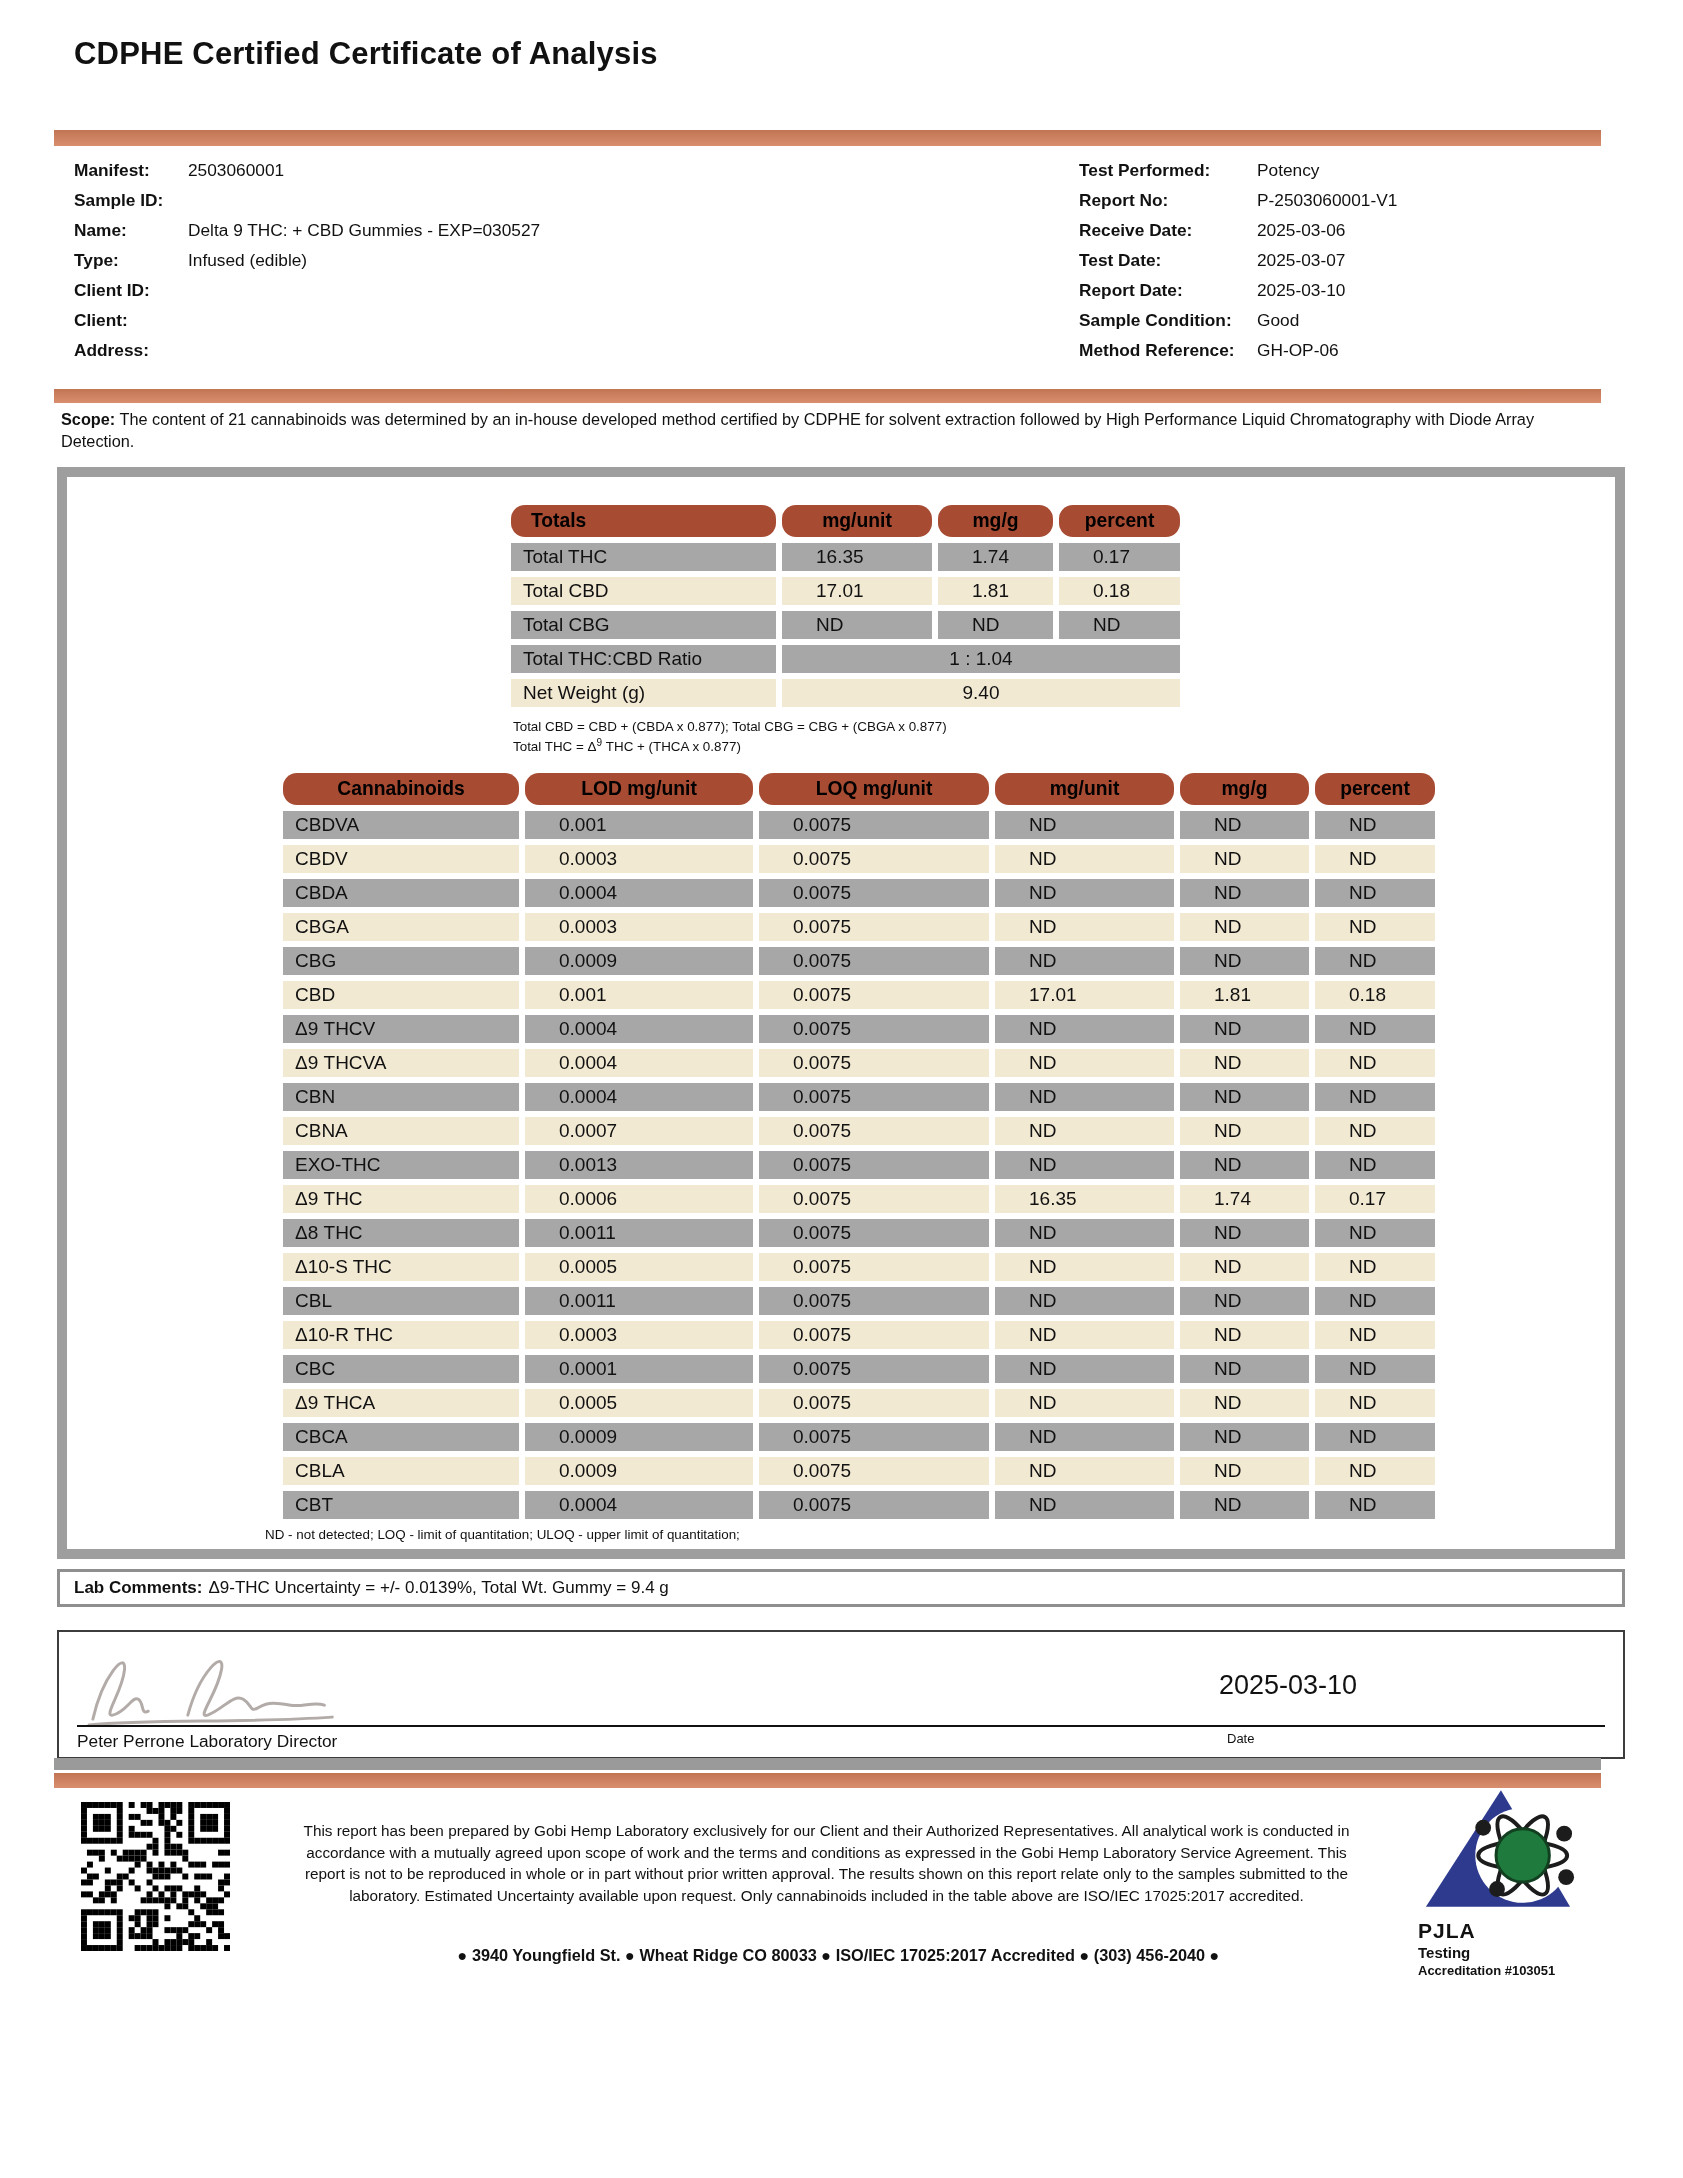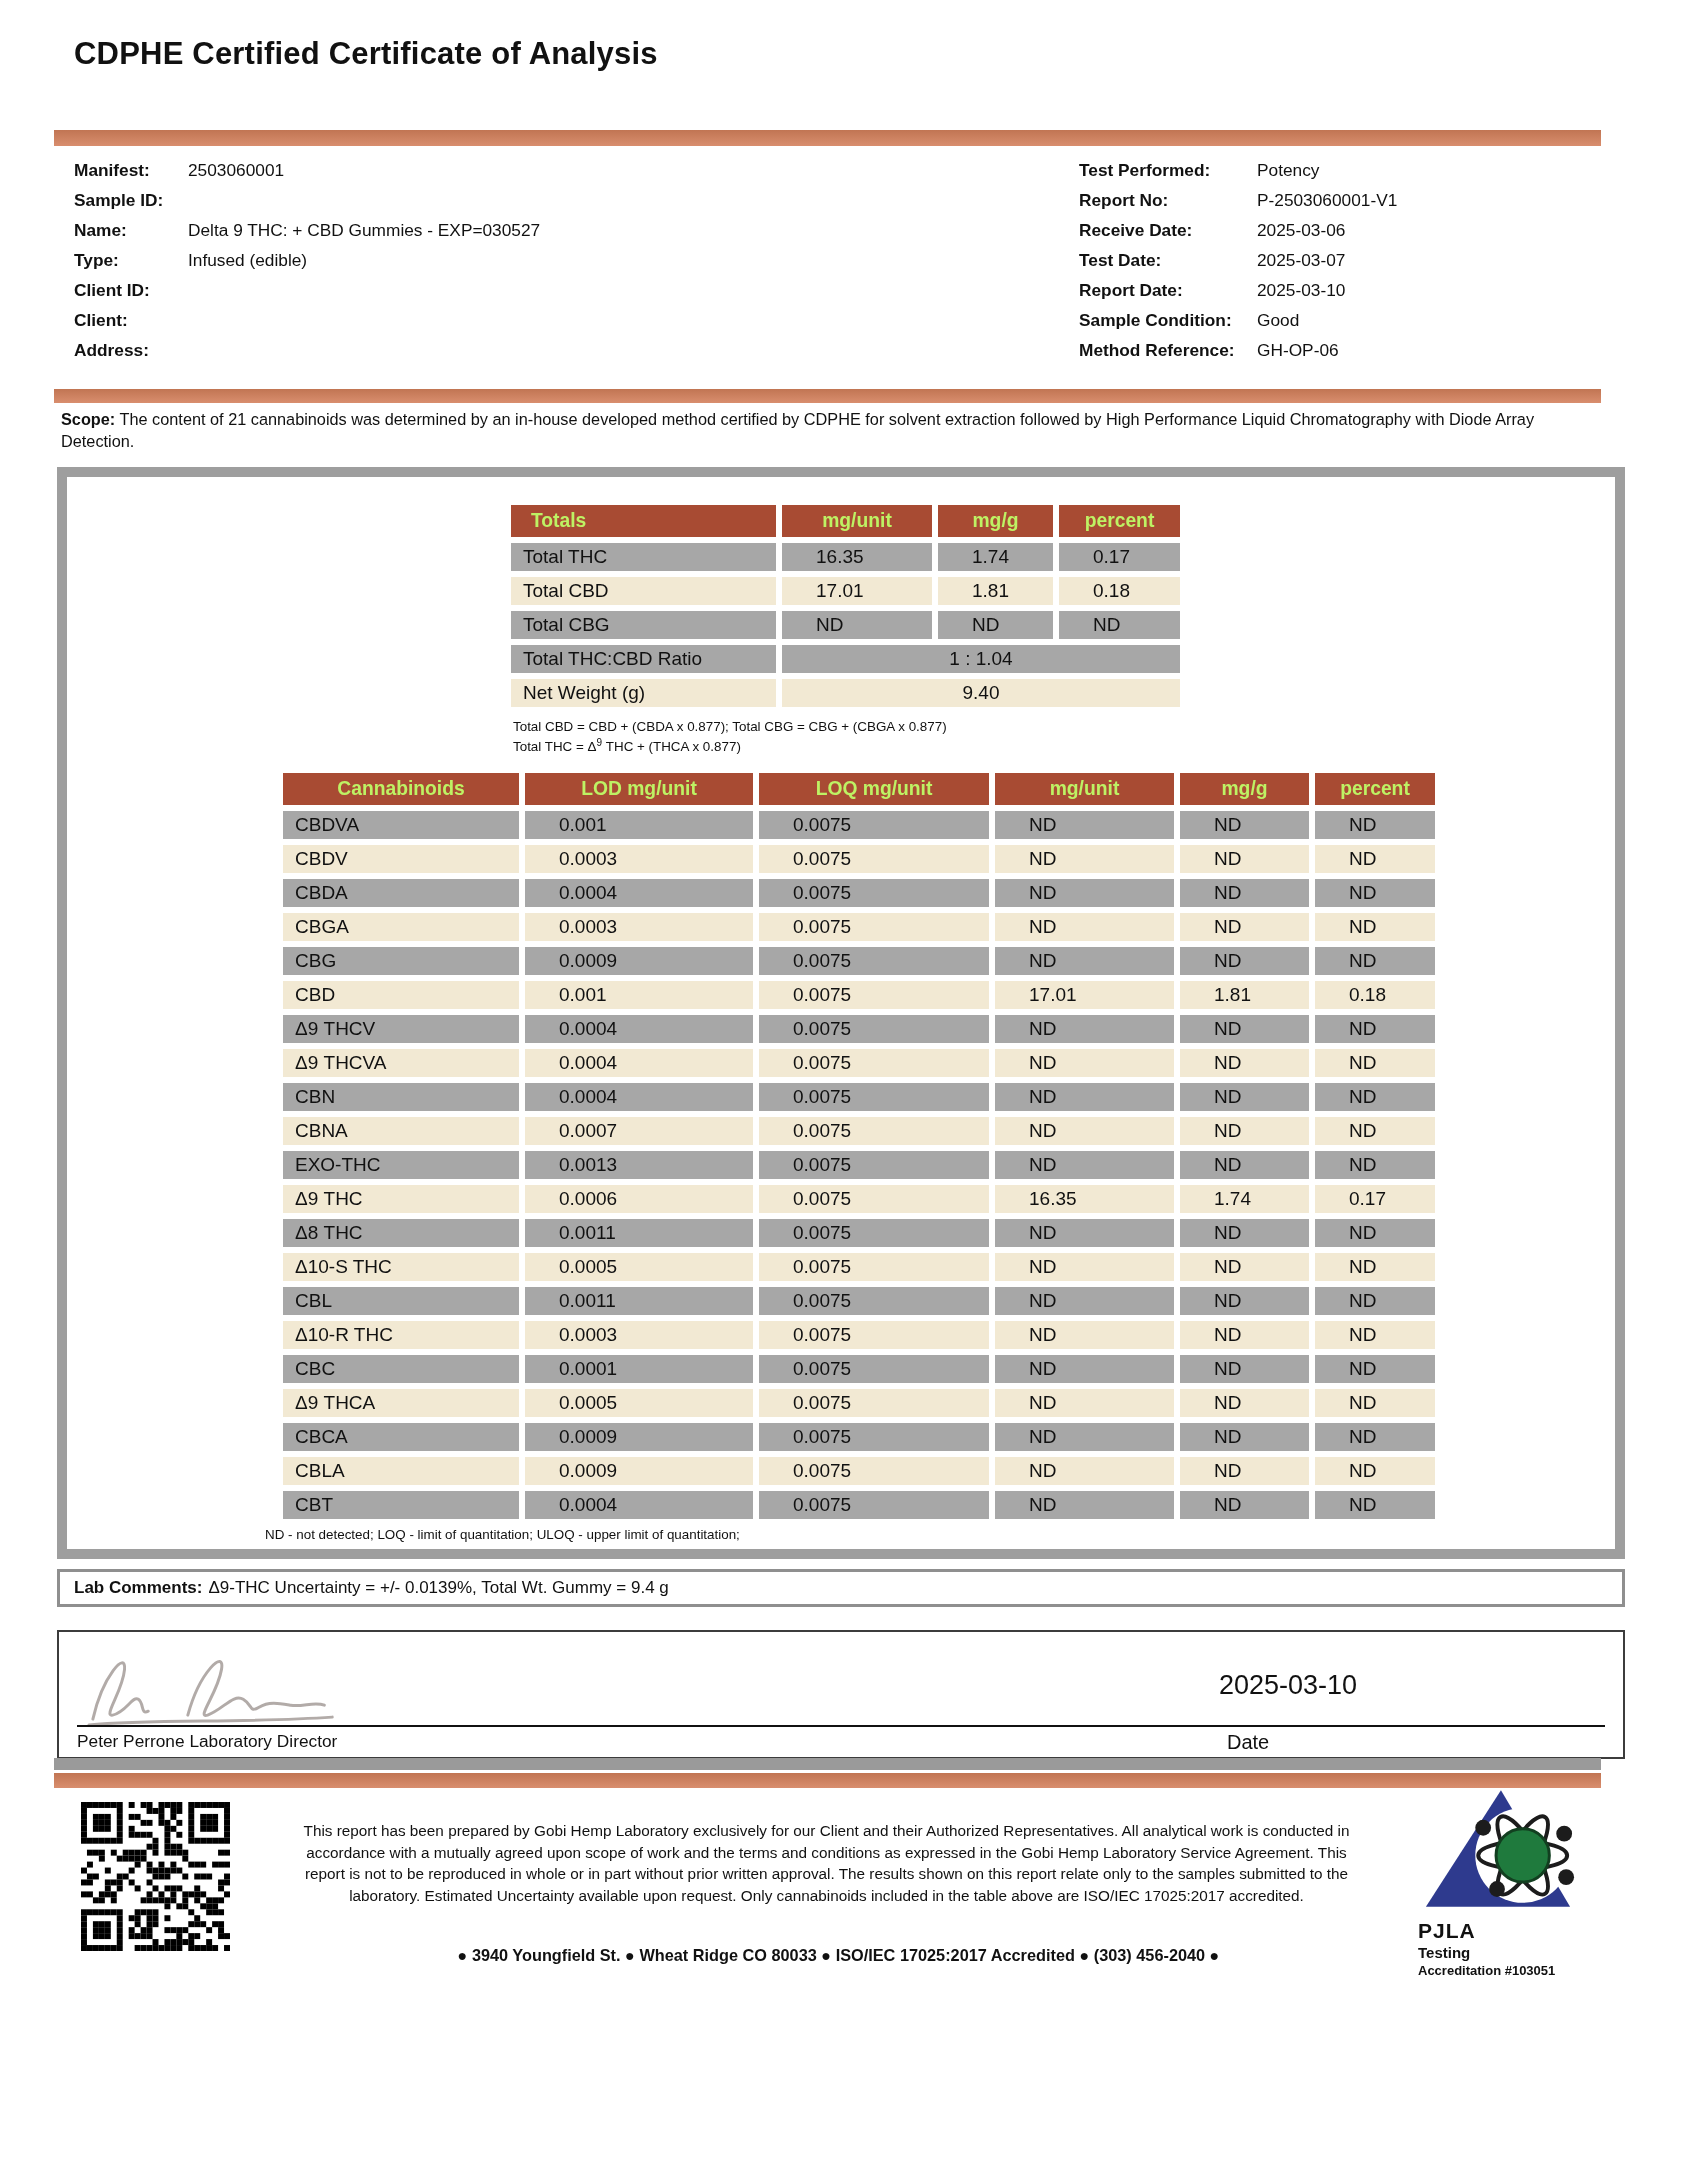--- a/index.html
+++ b/index.html
@@ -25,22 +25,22 @@
   .left .info-label { width:114px; }
   .right .info-label { width:178px; }
   .info-value { white-space:nowrap; }
 
   .scope { position:absolute; left:61px; top:408px; width:1539px; font-size:16.3px; line-height:1.35; }
 
   .results-container { position:absolute; left:57px; top:467px; width:1568px; height:1092px;
     border:10px solid #9e9e9e; background:#fff; padding-top:22px; overflow:hidden; }
 
   table.tbl { border-collapse:separate; border-spacing:6px; table-layout:fixed; }
-  table.tbl th { background:#a84b33; color:#bef264; font-weight:bold; text-align:center;
-    font-size:19.3px; padding:5px 18px; }
+  table.tbl th { background:#a84b33; color:#000000; font-weight:bold; text-align:center;
+    font-size:19.3px; padding:5px 18px;border-radius:14px; }
   table.tbl td { font-size:19px; padding:3px 6px 3px 34px; text-align:left; overflow:hidden; white-space:nowrap; }
   table.tbl td.lbl { padding-left:12px; }
   table.tbl tbody tr:nth-of-type(odd) td { background:#a7a7a7; }
   table.tbl tbody tr:nth-of-type(even) td { background:#f2e9d3; }
   table.tbl td.ctr { text-align:center; padding-left:6px; }
 
   .totals-tbl { margin-left:438px; width:651px; }
   .totals-fn { margin-left:446px; font-size:13.4px; margin-top:4px; line-height:1.45; }
   .totals-fn sup { font-size:10px; }
 
@@ -50,21 +50,21 @@
   .lab-comments { position:absolute; left:57px; top:1569px; width:1568px; height:38px;
     border:3px solid #8f8f8f; background:#fff; display:flex; align-items:center; font-size:17px; padding-left:14px; }
   .lab-comments .b { margin-right:6px; }
 
   .sig-box { position:absolute; left:57px; top:1630px; width:1568px; height:129px;
     border:2px solid #3c3c3c; background:#fff; }
   .sig-img { position:absolute; left:10px; top:4px; }
   .sig-date { position:absolute; left:1160px; top:38px; font-size:27px; }
   .sig-line { position:absolute; left:18px; right:18px; top:93px; height:2px; background:#111; }
   .sig-name { position:absolute; left:18px; top:99px; font-size:17.3px; }
-  .sig-date-label { position:absolute; left:1168px; top:99px; font-size:20px; }
+  .sig-date-label { position:absolute; left:1168px; top:99px; font-size:13px; }
 
   .qr-wrap { position:absolute; left:81px; top:1802px; width:149px; height:149px; }
   .disclaimer { position:absolute; left:297px; top:1820px; width:1059px; text-align:center;
     font-size:15.3px; line-height:1.42; }
   .address { position:absolute; left:309px; top:1946px; width:1059px; text-align:center;
     font-size:16.3px; font-weight:bold; }
 
   .pjla { position:absolute; left:1418px; top:1784px; width:188px; text-align:left; }
   .pjla-name { font-size:21px; font-weight:bold; letter-spacing:1px; margin-top:2px; }
   .pjla-testing { font-size:15px; font-weight:bold; margin-top:1px; }

